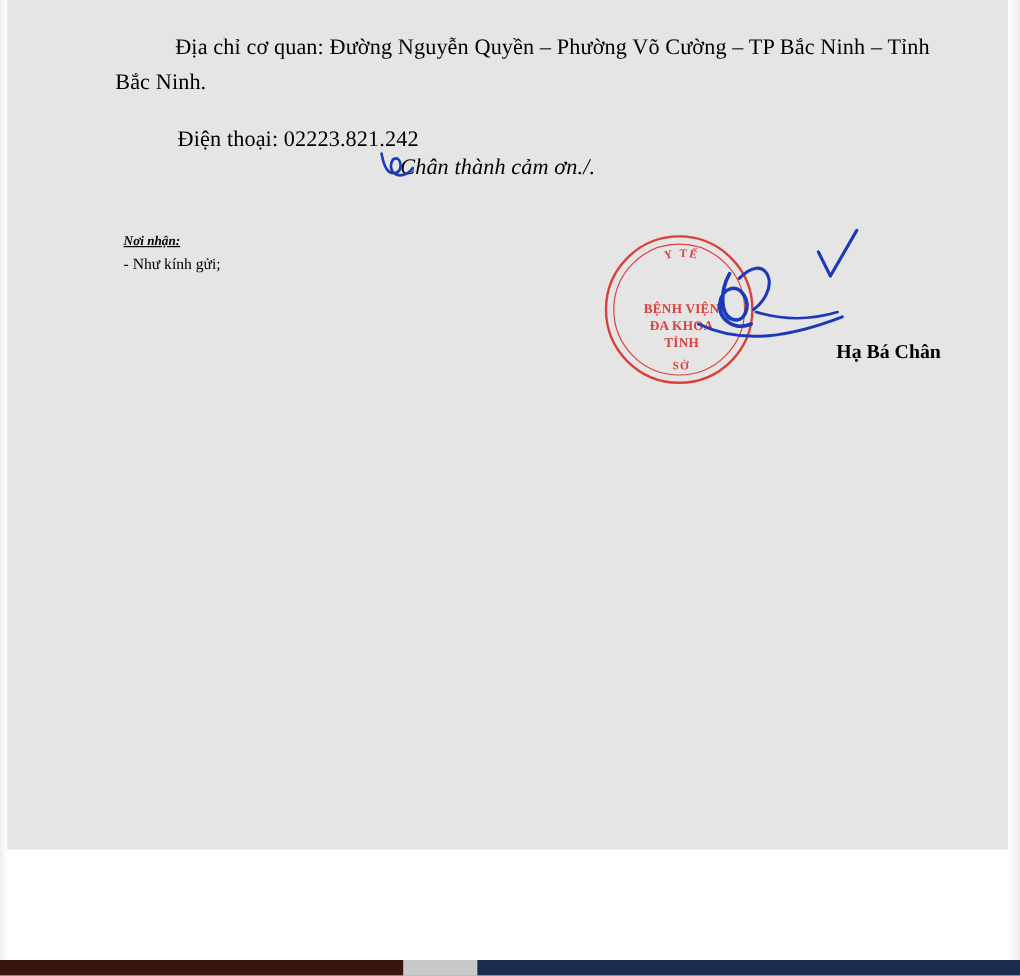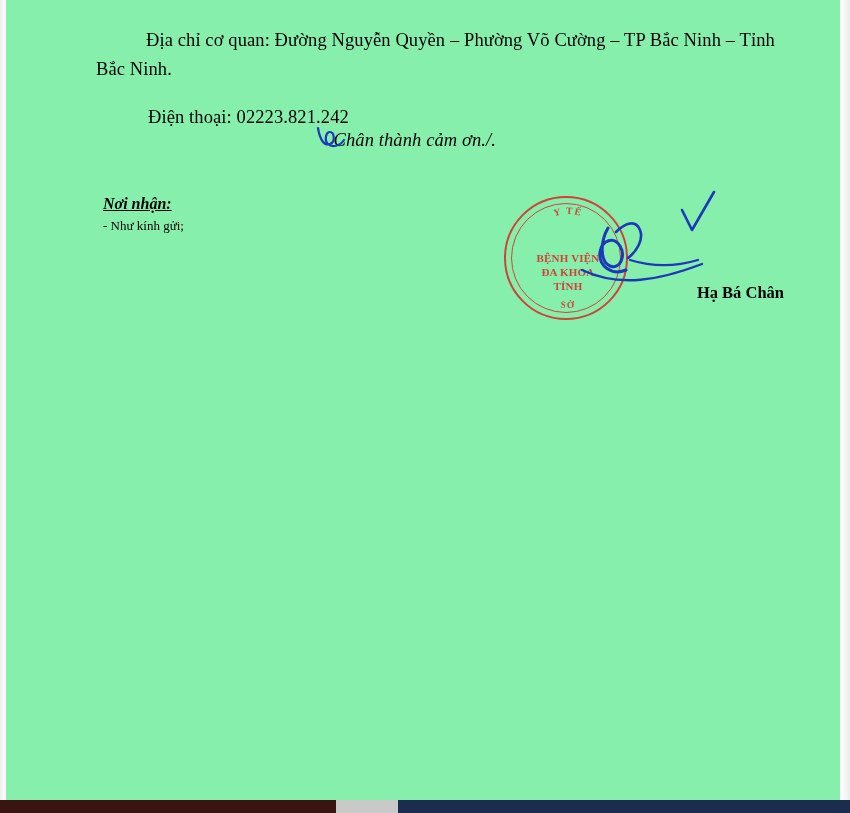--- a/index.html
+++ b/index.html
@@ -14,22 +14,22 @@
     overflow: hidden;
     font-family: "Liberation Serif", serif;
     color: #000000;
   }
 
   .page {
     position: absolute;
     left: 0;
     top: 0;
     width: 850px;
-    height: 800px;
-    background: #86efac;
+    height: 708px;
+    background: #e5e5e5;
   }
 
   
   .scan-edge-left {
     position: absolute;
     left: 0; top: 0;
     width: 6px; height: 800px;
     background: linear-gradient(to right, #efefef, #ffffff);
   }
   .scan-edge-right {
@@ -79,21 +79,21 @@
   }
 
   
   .recipients {
     position: absolute;
     left: 103px;
     top: 195px;
     width: 230px;
   }
   .recipients-title {
-    font-size: 16px;
+    font-size: 11px;
     font-weight: bold;
     font-style: italic;
     text-decoration: underline;
     margin-bottom: 4px;
   }
   .recipients-item {
     font-size: 13px;
     line-height: 1.35;
   }
 

